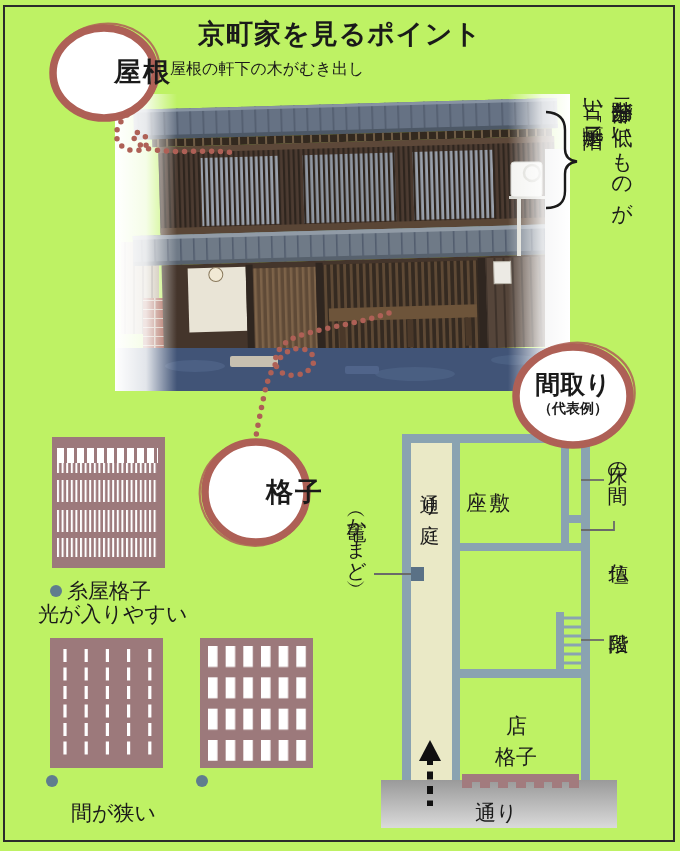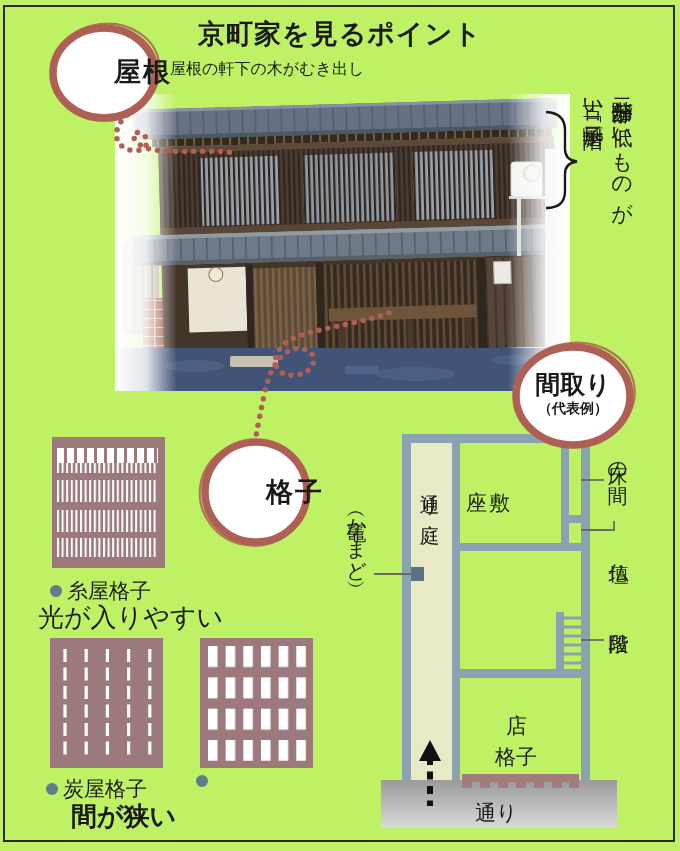--- a/index.html
+++ b/index.html
@@ -14,21 +14,21 @@
   .roof-label{left:104px;top:72px;font-size:27px;letter-spacing:2px;}
   .koshi-label{left:256px;top:492px;font-size:27px;letter-spacing:2px;}
   .madori-wrap{left:573px;top:394px;transform:translate(-50%,-50%);text-align:center;}
   .madori-main{font-size:25px;line-height:27px;text-align:right;}
   .madori-sub{font-size:14px;font-weight:600;line-height:20px;font-family:"Liberation Sans","DejaVu Sans",sans-serif;}
   .vtext{writing-mode:vertical-rl;}
   .note2f{right:43px;top:83px;font-size:21px;line-height:29px;letter-spacing:1px;}
   .plan-label{font-size:21px;}
   .v20{font-size:20px;}
   .lat-name{font-size:21px;font-weight:normal;display:flex;align-items:center;}
-  .lat-desc{font-size:26px;}
+  .lat-desc{font-size:21px;}
   .bullet{display:inline-block;width:12px;height:12px;border-radius:50%;background:#5f7d8e;margin-right:5px;}
   svg{position:absolute;left:0;top:0;}
 </style>
 </head>
 <body>
 
 <div class="canvas">
 
   <div class="frame"></div>
 
@@ -262,21 +262,20 @@
   <div class="abs vtext v20" style="left:344px;top:506px;letter-spacing:-1px;">竈（かまど）</div>
 
   <div class="abs lat-name" style="left:50px;top:577px;">
     <span class="bullet"></span>
     <span>糸屋格子</span>
   </div>
   <div class="abs lat-desc" style="left:38px;top:600px;">光が入りやすい</div>
 
   <div class="abs lat-name" style="left:46px;top:775px;">
     <span class="bullet"></span>
-    <span>炭屋格子</span>
-  </div>
-  <div class="abs lat-desc" style="left:71px;top:799px;font-weight:bold;">間が狭い</div>
+  </div>
+  <div class="abs lat-desc" style="left:71px;top:799px;">間が狭い</div>
 
   <div class="abs lat-name" style="left:196px;top:775px;">
     <span class="bullet"></span>
   </div>
 
 </div>
 
 </body></html>

